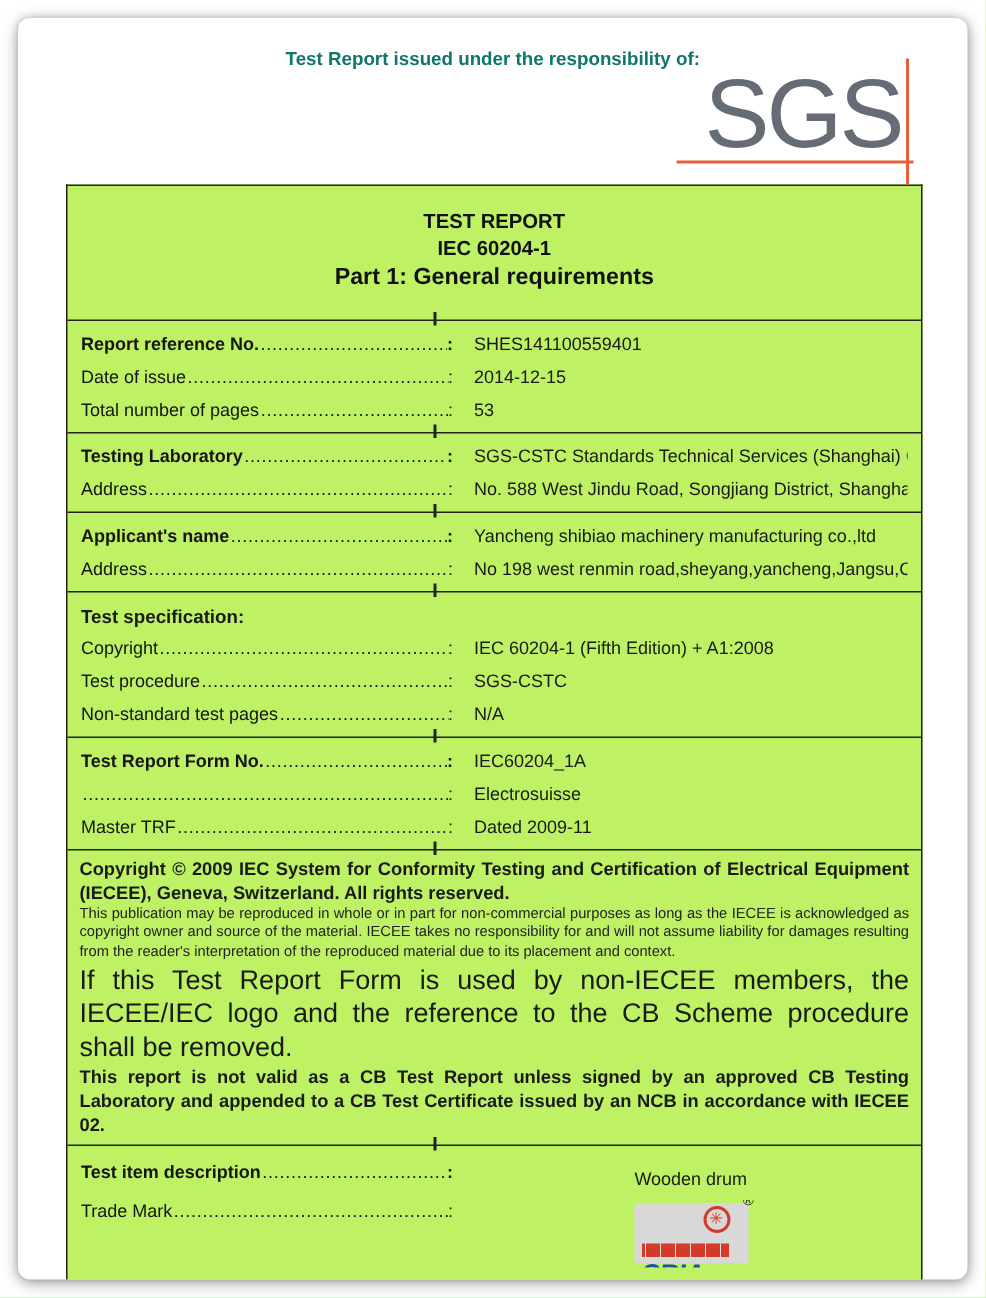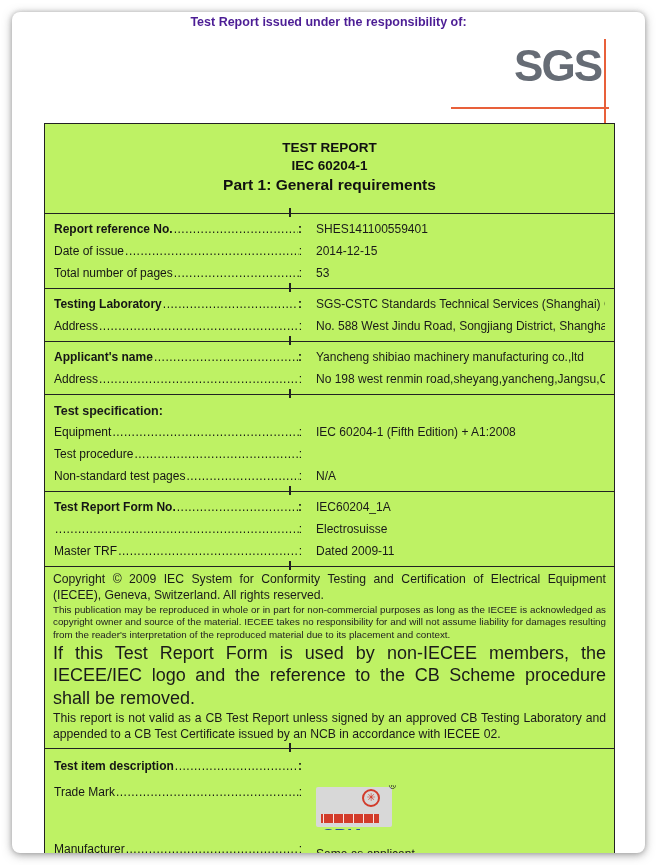--- a/index.html
+++ b/index.html
@@ -19,29 +19,29 @@
     border-radius: 8px;
     box-shadow: 0 2px 10px rgba(90,90,90,.55), 0 0 4px rgba(120,120,120,.35);
     overflow: hidden;
   }
   
   .doc-header { position: relative; height: 111px; }
   .issued {
     text-align: center;
     font-weight: bold;
     font-size: 12.5px;
-    padding-top: 3px;
-    color: #4c1d95;
+    padding-top: 20px;
+    color: #0f766e;
   }
   .sgs { position: absolute; top: 30px; right: 28px; width: 160px; height: 80px; }
   .sgs-text {
     position: absolute;
     right: 16px; top: 4px;
-    font-size: 44px;
-    font-weight: bold;
+    font-size: 65px;
+    font-weight: normal;
     letter-spacing: -2px;
     line-height: 0.92;
   }
   .sgs-hline { position: absolute; left: -6px; right: 8px; bottom: 13px; height: 2.5px; }
   .sgs-vline { position: absolute; right: 11px; top: -3px; width: 2.5px; height: 84px; }
   
   .report {
     margin: 0 30px 0 32px;
     border: 1.6px solid #222;
     border-bottom: none;
@@ -62,25 +62,25 @@
   .row { display: flex; align-items: baseline; padding: 5px 9px 3px; font-size: 12px; }
   .lbl { flex: 0 0 248px; display: flex; align-items: baseline; overflow: hidden; color: #151515; }
   .lbl.b { font-weight: bold; }
   .lt { white-space: nowrap; }
   .leader { flex: 1 1 auto; overflow: hidden; white-space: nowrap; min-width: 4px; padding: 0 1px; }
   .leader::after { content: "..................................................................................."; letter-spacing: 0.5px; font-weight: normal; }
   .colon { flex: none; }
   .val { flex: 1 1 auto; padding-left: 14px; white-space: nowrap; overflow: hidden; }
   
   .cp { padding: 0 8px; }
-  .cp-bold { font-weight: normal; font-size: 12.2px; line-height: 1.28; text-align: justify; padding-top: 2px; }
+  .cp-bold { font-weight: bold; font-size: 12.2px; line-height: 1.28; text-align: justify; padding-top: 2px; }
   .cp-fine { font-size: 9.8px; line-height: 1.3; text-align: justify; color: #222; }
   .cp-normal { font-size: 18px; line-height: 1.25; text-align: justify; }
   
-  .sec-last .row { padding: 7px 9px 5px; }
+  .sec-last .row { padding: 7px 9px 5px; text-align: center; }
   .sec-last .val { position: relative; top: 5px; }
   .sec-last .tm-row { align-items: flex-start; }
   .sec-last .tm-row .val { top: 0; }
   
   .tm-logo {
     position: relative;
     display: inline-block;
     width: 76px; height: 40px;
     margin-top: 2px;
   }
@@ -186,32 +186,33 @@
               <span class="leader"></span>
               <span class="colon">:</span>
             </div>
             <div class="val">No 198 west renmin road,sheyang,yancheng,Jangsu,China</div>
           </div>
         </section>
         <section class="sec">
           <div class="sec-heading">Test specification:</div>
           <div class="row">
             <div class="lbl">
-              <span class="lt">Equipment</span>
+              <span class="lt">Copyright</span>
               <span class="leader"></span>
               <span class="colon">:</span>
             </div>
             <div class="val">IEC 60204-1 (Fifth Edition) + A1:2008</div>
           </div>
           <div class="row">
             <div class="lbl">
               <span class="lt">Test procedure</span>
               <span class="leader"></span>
               <span class="colon">:</span>
             </div>
+            <div class="val">SGS-CSTC</div>
           </div>
           <div class="row">
             <div class="lbl">
               <span class="lt">Non-standard test pages</span>
               <span class="leader"></span>
               <span class="colon">:</span>
             </div>
             <div class="val">N/A</div>
           </div>
         </section>
@@ -246,20 +247,21 @@
           <p class="cp cp-normal">If this Test Report Form is used by non-IECEE members, the IECEE/IEC logo and the reference to the CB Scheme procedure shall be removed.</p>
           <p class="cp cp-bold">This report is not valid as a CB Test Report unless signed by an approved CB Testing Laboratory and appended to a CB Test Certificate issued by an NCB in accordance with IECEE 02.</p>
         </section>
         <section class="sec sec-last">
           <div class="row">
             <div class="lbl b">
               <span class="lt">Test item description</span>
               <span class="leader"></span>
               <span class="colon">:</span>
             </div>
+            <div class="val">Wooden drum</div>
           </div>
           <div class="row tm-row">
             <div class="lbl">
               <span class="lt">Trade Mark</span>
               <span class="leader"></span>
               <span class="colon">:</span>
             </div>
             <div class="val">
   <span class="tm-logo">
     <span class="tm-bg" style="background: rgb(216, 216, 216);"></span>

